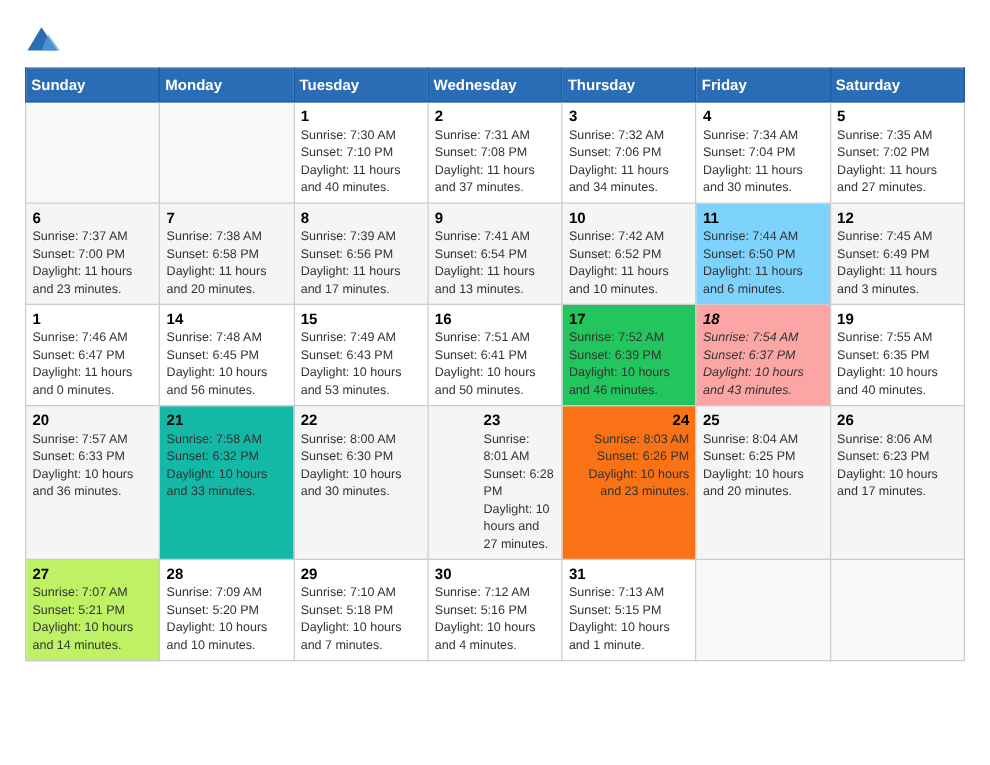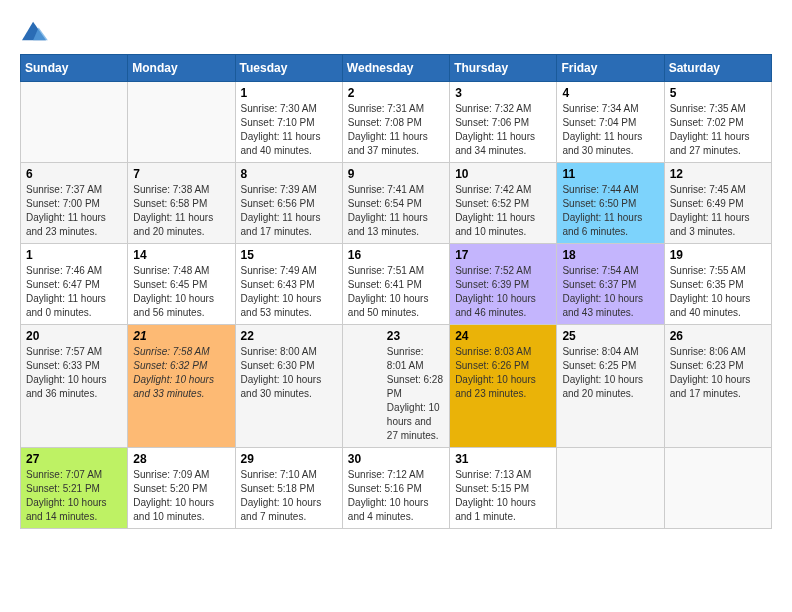--- a/index.html
+++ b/index.html
@@ -162,51 +162,51 @@
           <div class="day-info"><span>Sunrise: 7:48 AM</span><br><span>Sunset: 6:45 PM</span><br><span>Daylight: 10 hours and 56 minutes.</span></div>
         </td>
         <td style="background: rgb(255, 255, 255);">
           <span class="day-number">15</span>
           <div class="day-info"><span>Sunrise: 7:49 AM</span><br><span>Sunset: 6:43 PM</span><br><span>Daylight: 10 hours and 53 minutes.</span></div>
         </td>
         <td style="background: rgb(255, 255, 255);">
           <span class="day-number">16</span>
           <div class="day-info"><span>Sunrise: 7:51 AM</span><br><span>Sunset: 6:41 PM</span><br><span>Daylight: 10 hours and 50 minutes.</span></div>
         </td>
-        <td style="background: #c4b5fd; margin-top: 32px;">
+        <td style="background: #22c55e; margin-top: 32px;">
           <span class="day-number">17</span>
           <div class="day-info"><span>Sunrise: 7:52 AM</span><br><span>Sunset: 6:39 PM</span><br><span>Daylight: 10 hours and 46 minutes.</span></div>
         </td>
-        <td style="background: #c4b5fd;">
+        <td style="background: #fca5a5; font-style: italic;">
           <span class="day-number">18</span>
           <div class="day-info"><span>Sunrise: 7:54 AM</span><br><span>Sunset: 6:37 PM</span><br><span>Daylight: 10 hours and 43 minutes.</span></div>
         </td>
         <td style="background: rgb(255, 255, 255);">
           <span class="day-number">19</span>
           <div class="day-info"><span>Sunrise: 7:55 AM</span><br><span>Sunset: 6:35 PM</span><br><span>Daylight: 10 hours and 40 minutes.</span></div>
         </td>
       </tr>
       <tr>
         <td style="background: rgb(245, 245, 245); margin-top: 20px;">
           <span class="day-number">20</span>
           <div class="day-info"><span>Sunrise: 7:57 AM</span><br><span>Sunset: 6:33 PM</span><br><span>Daylight: 10 hours and 36 minutes.</span></div>
         </td>
-        <td style="background: #fdba74; font-style: italic;">
+        <td style="background: #14b8a6;">
           <span class="day-number">21</span>
           <div class="day-info"><span>Sunrise: 7:58 AM</span><br><span>Sunset: 6:32 PM</span><br><span>Daylight: 10 hours and 33 minutes.</span></div>
         </td>
         <td style="background: rgb(245, 245, 245); margin-left: 42px;">
           <span class="day-number">22</span>
           <div class="day-info"><span>Sunrise: 8:00 AM</span><br><span>Sunset: 6:30 PM</span><br><span>Daylight: 10 hours and 30 minutes.</span></div>
         </td>
         <td style="background: rgb(245, 245, 245); padding-left: 44px;">
           <span class="day-number">23</span>
           <div class="day-info"><span>Sunrise: 8:01 AM</span><br><span>Sunset: 6:28 PM</span><br><span>Daylight: 10 hours and 27 minutes.</span></div>
         </td>
-        <td style="background: #eab308;">
+        <td style="background: #f97316; text-align: right;">
           <span class="day-number">24</span>
           <div class="day-info"><span>Sunrise: 8:03 AM</span><br><span>Sunset: 6:26 PM</span><br><span>Daylight: 10 hours and 23 minutes.</span></div>
         </td>
         <td style="background: rgb(245, 245, 245);">
           <span class="day-number">25</span>
           <div class="day-info"><span>Sunrise: 8:04 AM</span><br><span>Sunset: 6:25 PM</span><br><span>Daylight: 10 hours and 20 minutes.</span></div>
         </td>
         <td style="background: rgb(245, 245, 245);">
           <span class="day-number">26</span>
           <div class="day-info"><span>Sunrise: 8:06 AM</span><br><span>Sunset: 6:23 PM</span><br><span>Daylight: 10 hours and 17 minutes.</span></div>

